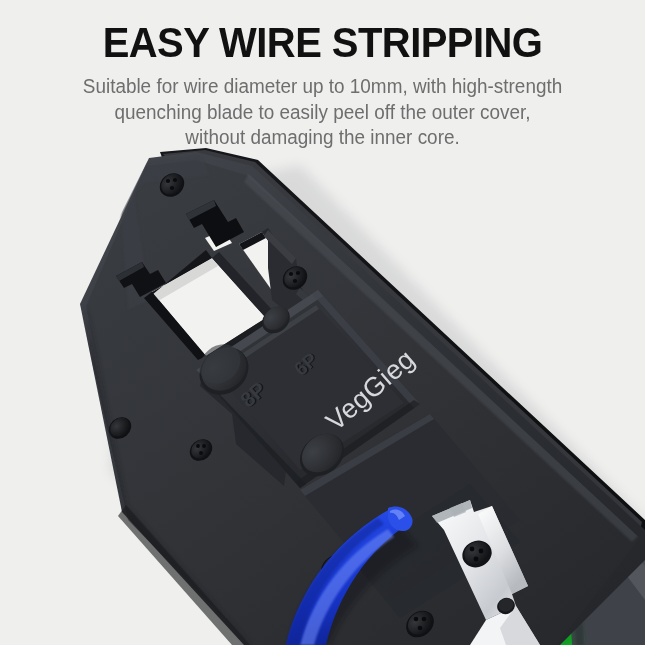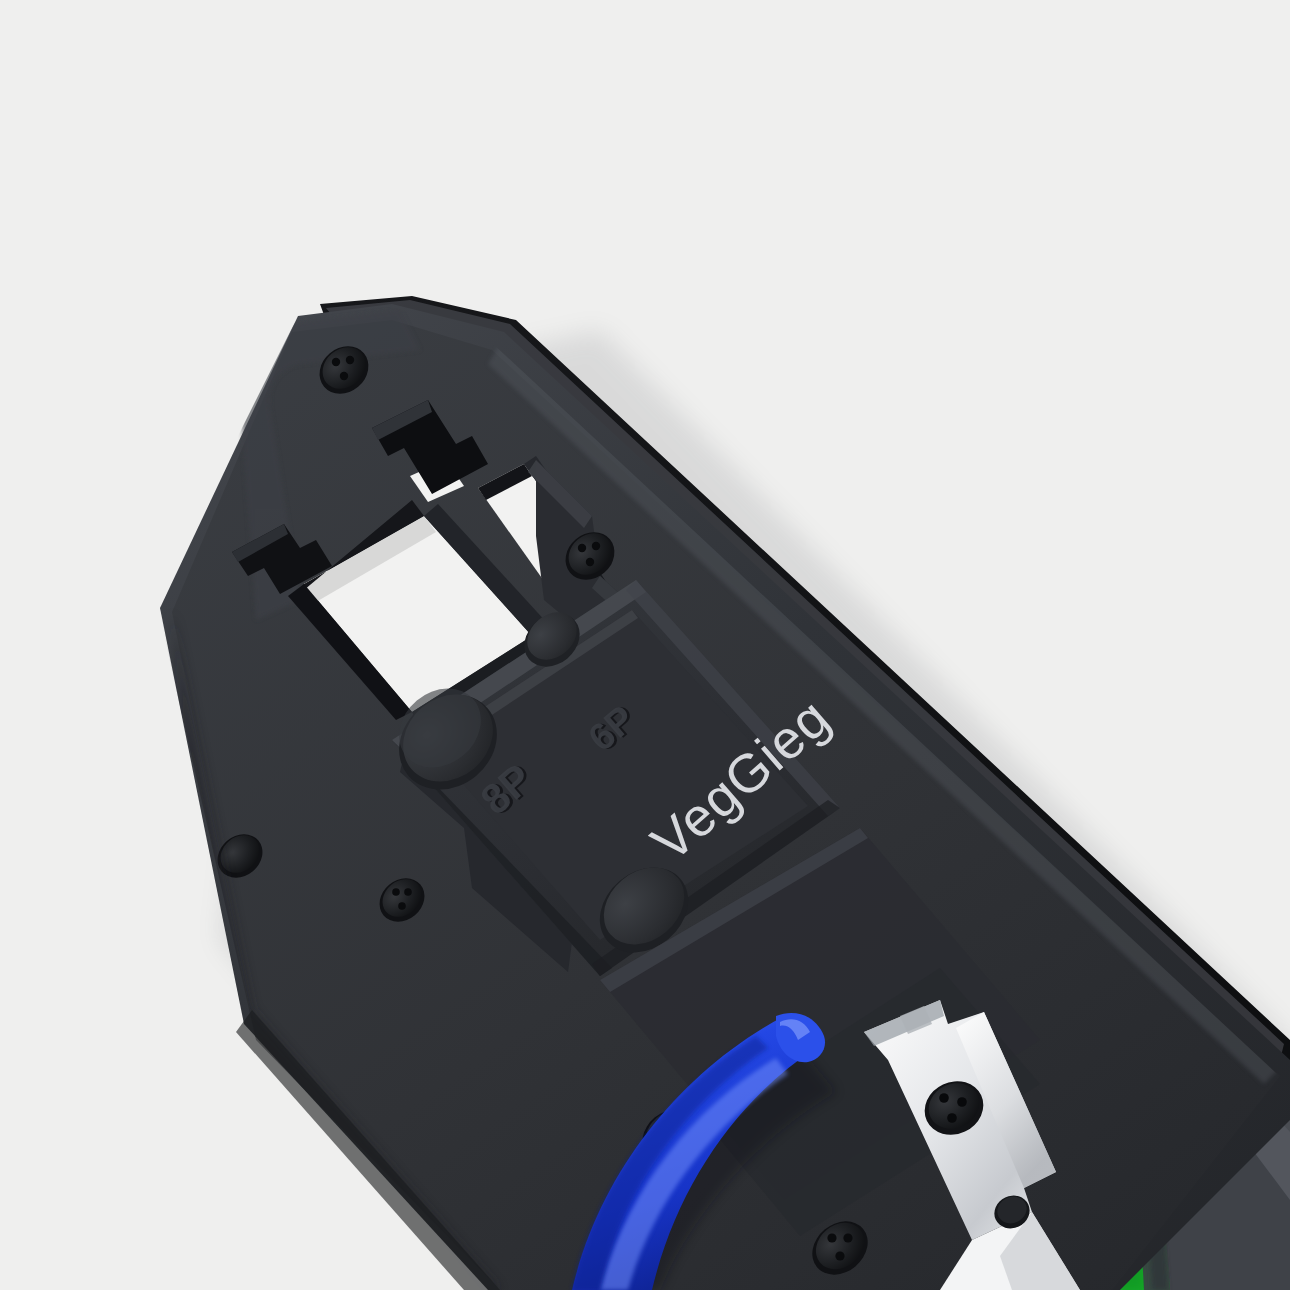--- a/index.html
+++ b/index.html
@@ -393,14 +393,22 @@
         <path d="M286,645 C297,595 330,548 378,518 L384,524 C340,554 310,598 300,645 Z" fill="#0e2290" opacity="0.5" filter="url(#tinyBlur)"></path>
 
         <path d="M388,508 C398,504 408,508 412,518 C414,524 410,530 404,531 C396,532 390,526 388,518 Z" fill="#2b50ea"></path>
         <path d="M390,511 C396,508 402,510 405,516 L399,520 C397,515 394,512 390,513 Z" fill="#7d97fb" opacity="0.7"></path>
       </g>
 
       <rect x="0" y="0" width="645" height="645" fill="none"></rect>
     </svg>
   </div>
 
+  <div id="headline-block">
+    <h1 id="headline">EASY WIRE STRIPPING</h1>
+    <p id="subhead">
+      <span class="ln">Suitable for wire diameter up to 10mm, with high-strength</span>
+      <span class="ln">quenching blade to easily peel off the outer cover,</span>
+      <span class="ln">without damaging the inner core.</span>
+    </p>
+  </div>
 
 </div>
 
 </body></html>

